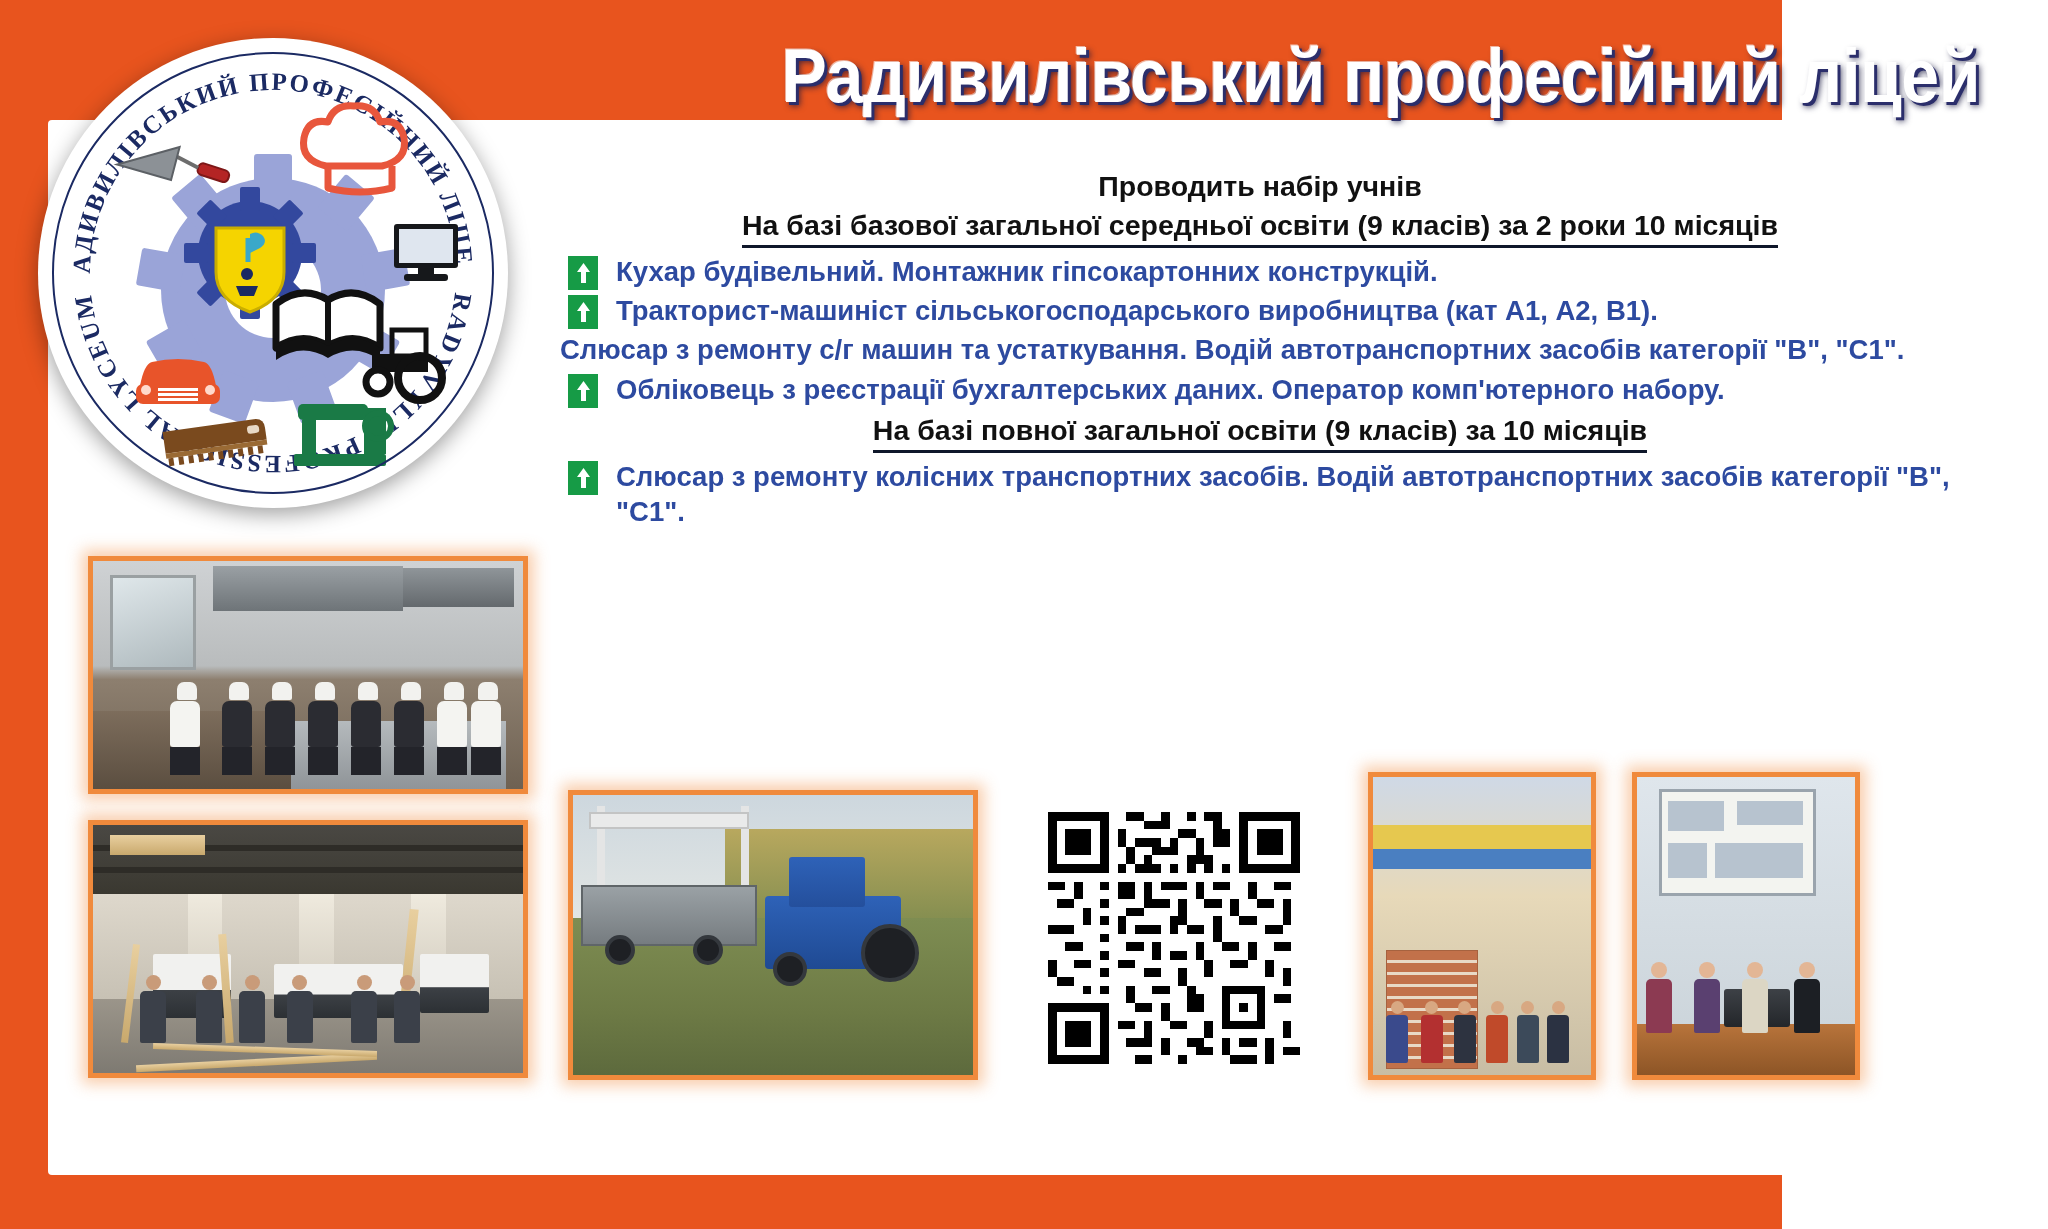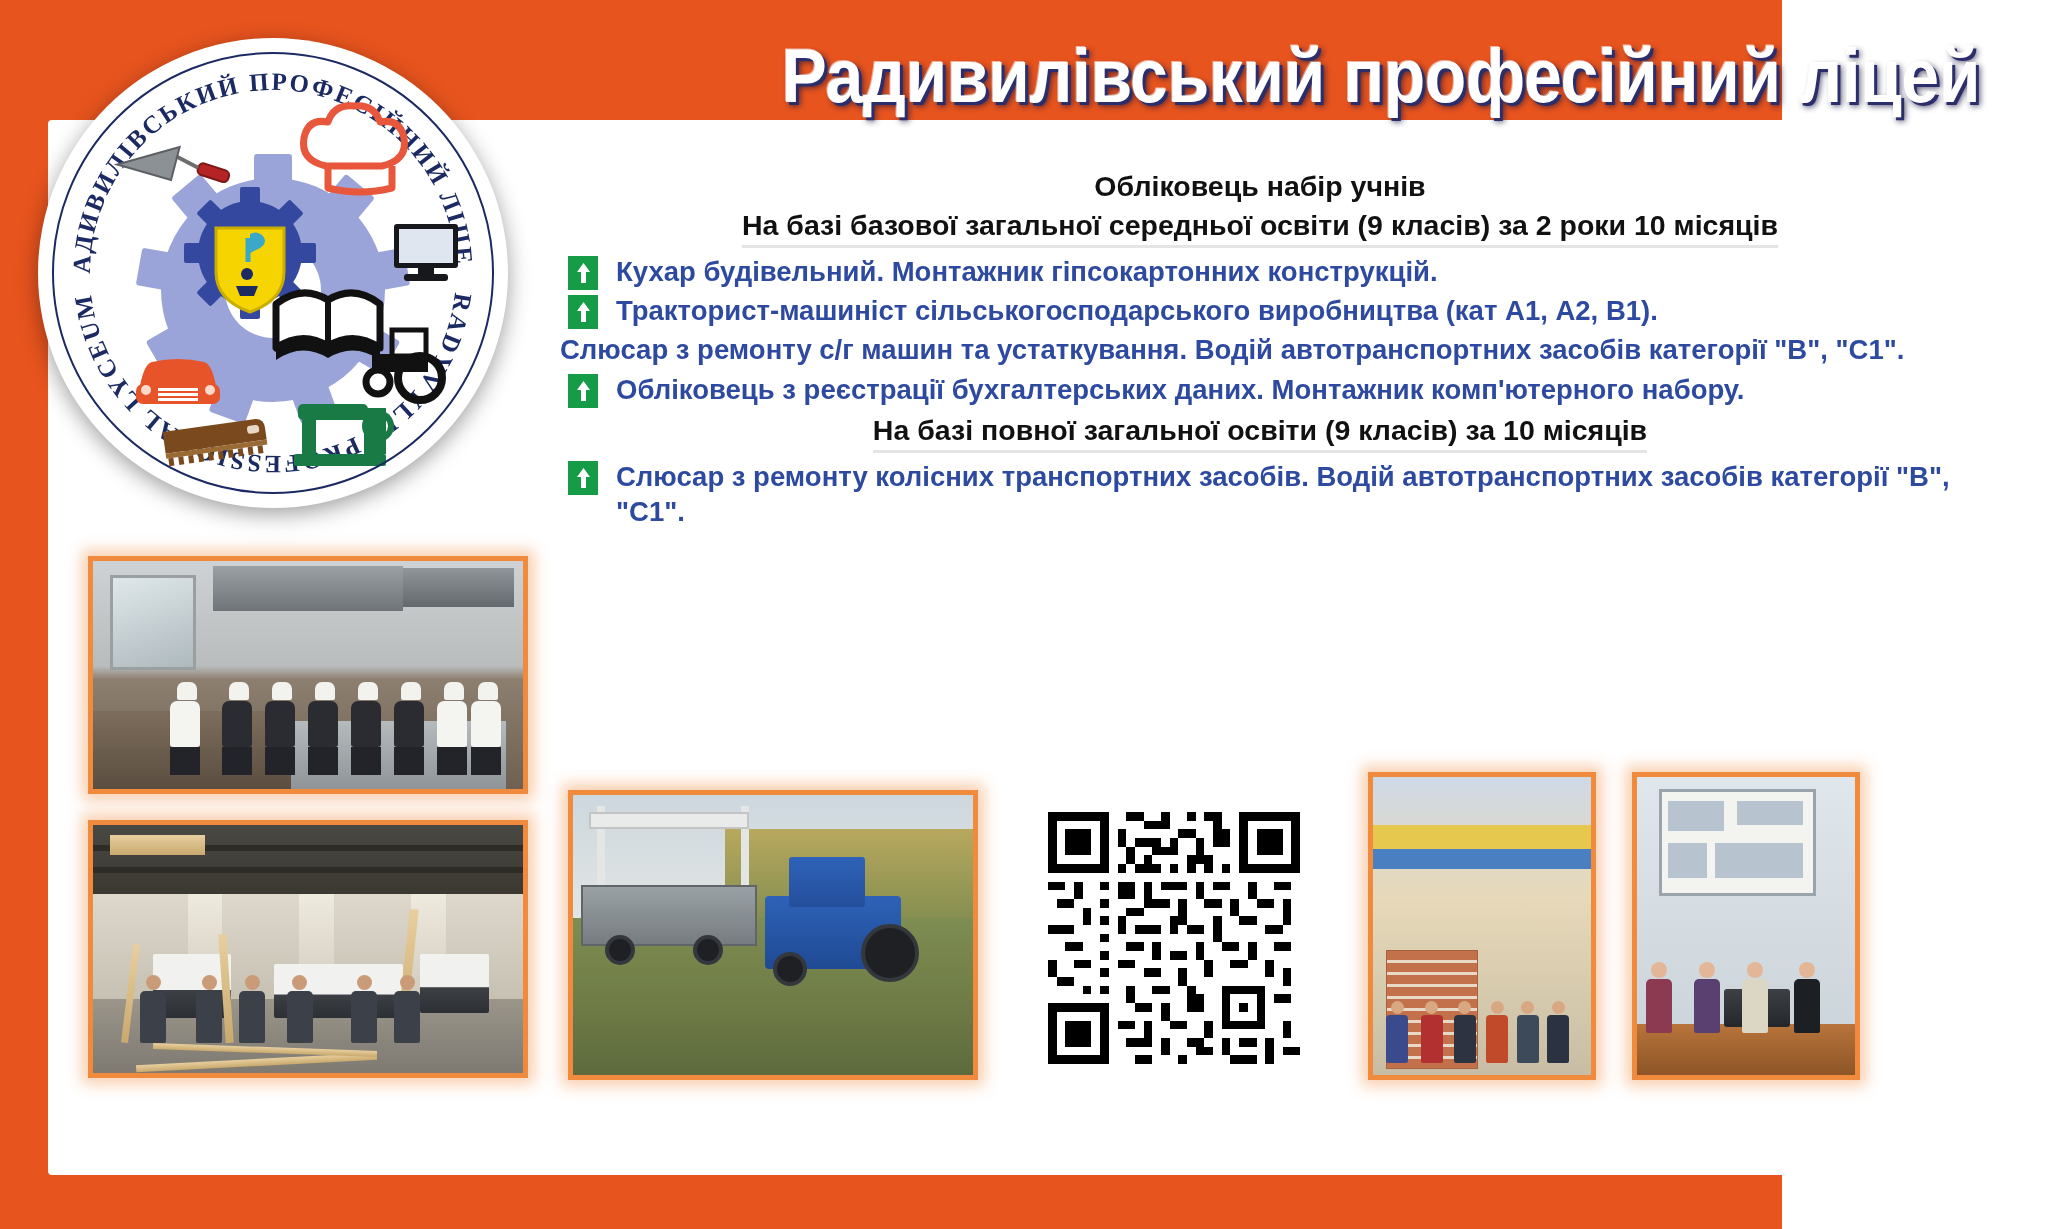--- a/index.html
+++ b/index.html
@@ -82,21 +82,21 @@
   .hdr-center {
     text-align: center;
     font-size: 28.5px;
     font-weight: 700;
     color: #111111;
     line-height: 1.30;
     padding-bottom: 2px;
   }
   .hdr-underline {
     display: inline-block;
-    border-bottom: 3px solid #e5e5e5;
+    border-bottom: 3px solid #0f172a;
     padding-bottom: 1px;
   }
   .hdr-2 { margin-top: 5px; }
 
   ul.prog-list { list-style: none; }
   li.prog-item {
     position: relative;
     font-size: 27.5px;
     font-weight: 700;
     color: #2d4aa0;
@@ -342,21 +342,21 @@
           <rect x="-40" y="-26" width="70" height="16" rx="5" fill="#1a7a46"></rect>
           <rect x="-36" y="-10" width="14" height="34" fill="#1a7a46"></rect>
           <circle cx="40" cy="-4" r="13" fill="none" stroke="#1a7a46" stroke-width="6"></circle>
         </g>
       </svg>
     </div>
   </div>
 
   <div id="text-panel">
 
-    <div class="hdr-center">Обліковець набір учнів</div>
+    <div class="hdr-center">Проводить набір учнів</div>
 
     <div class="hdr-center">
       <span class="hdr-underline">На базі базової загальної середньої освіти (9 класів) за 2 роки 10 місяців</span>
     </div>
 
     <ul class="prog-list">
       <li class="prog-item">
         <span class="arrow-badge">
           <svg viewBox="0 0 17 22">
               <path d="M8.5 1 L15 10 L11 10 L11 21 L6 21 L6 10 L2 10 Z" fill="#ffffff"></path>
@@ -374,21 +374,21 @@
       </li>
       <li class="prog-item" style="padding-left:0;">
         <span class="cont-line">Слюсар з ремонту с/г машин та устаткування.  Водій автотранспортних засобів категорії "В", "С1".</span>
       </li>
       <li class="prog-item">
         <span class="arrow-badge">
           <svg viewBox="0 0 17 22">
               <path d="M8.5 1 L15 10 L11 10 L11 21 L6 21 L6 10 L2 10 Z" fill="#ffffff"></path>
             </svg>
         </span>
-        <span>Обліковець з реєстрації бухгалтерських даних. Монтажник комп'ютерного набору.</span>
+        <span>Обліковець з реєстрації бухгалтерських даних. Оператор комп'ютерного набору.</span>
       </li>
     </ul>
 
     <div class="hdr-center hdr-2">
       <span class="hdr-underline">На базі повної загальної освіти (9 класів) за 10 місяців</span>
     </div>
 
     <ul class="prog-list">
       <li class="prog-item">
         <span class="arrow-badge">

